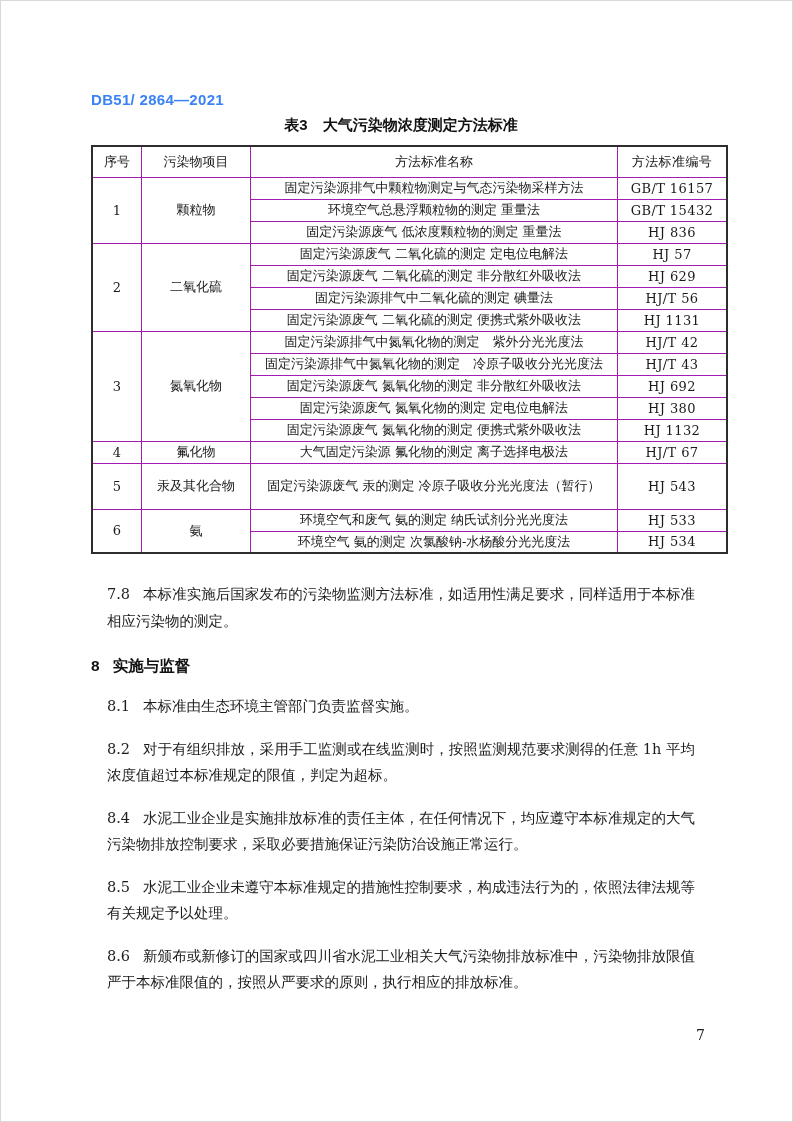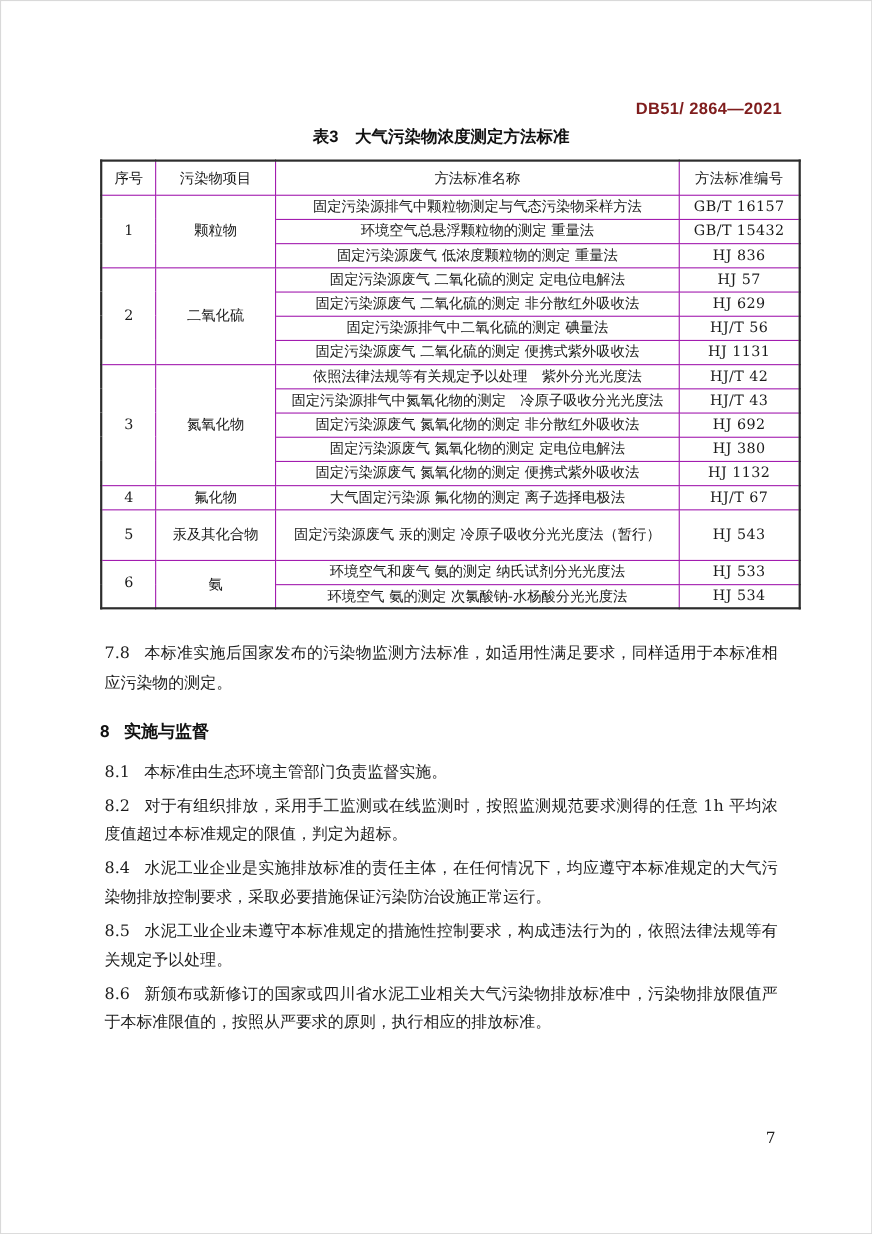--- a/index.html
+++ b/index.html
@@ -16,27 +16,26 @@
     border: 1px solid #d9d9d9;
     box-sizing: border-box;
   }
   .content {
     position: absolute;
     left: 90px; top: 0;
     width: 620px;
   }
   .doc-header {
     padding-top: 91px;
-    text-align: right;
     font-family: "Liberation Sans", sans-serif;
     font-weight: 700;
     font-size: 15px;
     line-height: 16px;
     letter-spacing: 0.3px;
-    color: #7f1d1d;
+    color: #3b82f6;
   }
   .table-title {
     margin-top: 7px;
     text-align: center;
     font-family: "Liberation Sans", sans-serif;
     font-weight: 700;
     font-size: 15px;
     line-height: 20px;
     color: #111;
   }
@@ -59,21 +58,21 @@
   }
   table.methods { border: 2px solid #2d2d2d; }
   table.methods thead tr { height: 31px; }
   table.methods tbody tr { height: 22px; }
   table.methods tbody tr:nth-child(14) { height: 46px; }
   .c-no   { width: 42px; }
   .c-pollutant { width: 102px; }
   .c-name { width: 360px; }
   .c-code { width: 102px; letter-spacing: 0.4px; }
   .clause, .clause-78 {
-    margin: 4px;
+    margin: 16px;
     font-size: 14.5px;
     line-height: 26.5px;
     text-align: justify;
     color: #1c1c1c;
   }
   .clause-78 { margin-top: 27px; }
   .cnum { margin-right: 13px; }
   .sec-heading {
     margin-top: 21px;
     font-family: "Liberation Sans", sans-serif;
@@ -140,21 +139,21 @@
             <td class="c-name">固定污染源排气中二氧化硫的测定 碘量法</td>
             <td class="c-code">HJ/T 56</td>
           </tr>
           <tr>
             <td class="c-name">固定污染源废气 二氧化硫的测定 便携式紫外吸收法</td>
             <td class="c-code">HJ 1131</td>
           </tr>
           <tr>
             <td class="c-no" rowspan="5">3</td>
             <td class="c-pollutant" rowspan="5">氮氧化物</td>
-            <td class="c-name">依照法律法规等有关规定予以处理　紫外分光光度法</td>
+            <td class="c-name">固定污染源排气中氮氧化物的测定　紫外分光光度法</td>
             <td class="c-code">HJ/T 42</td>
           </tr>
           <tr>
             <td class="c-name">固定污染源排气中氮氧化物的测定　冷原子吸收分光光度法</td>
             <td class="c-code">HJ/T 43</td>
           </tr>
           <tr>
             <td class="c-name">固定污染源废气 氮氧化物的测定 非分散红外吸收法</td>
             <td class="c-code">HJ 692</td>
           </tr>

